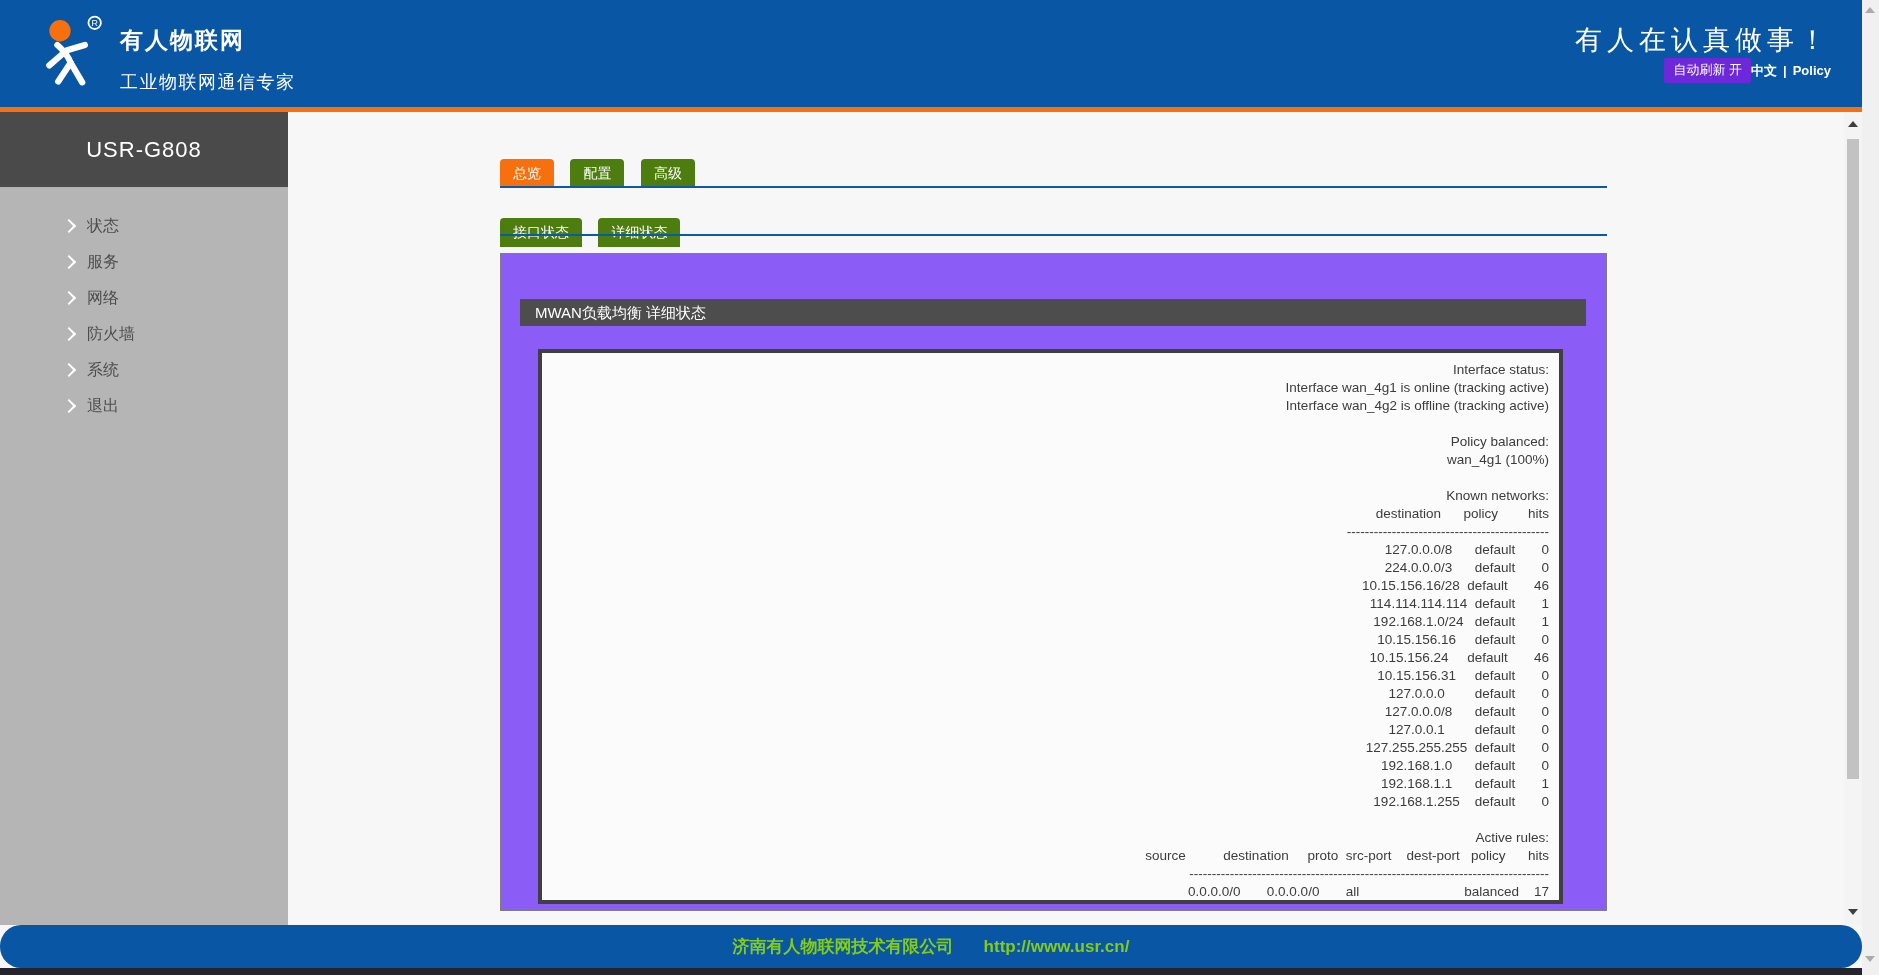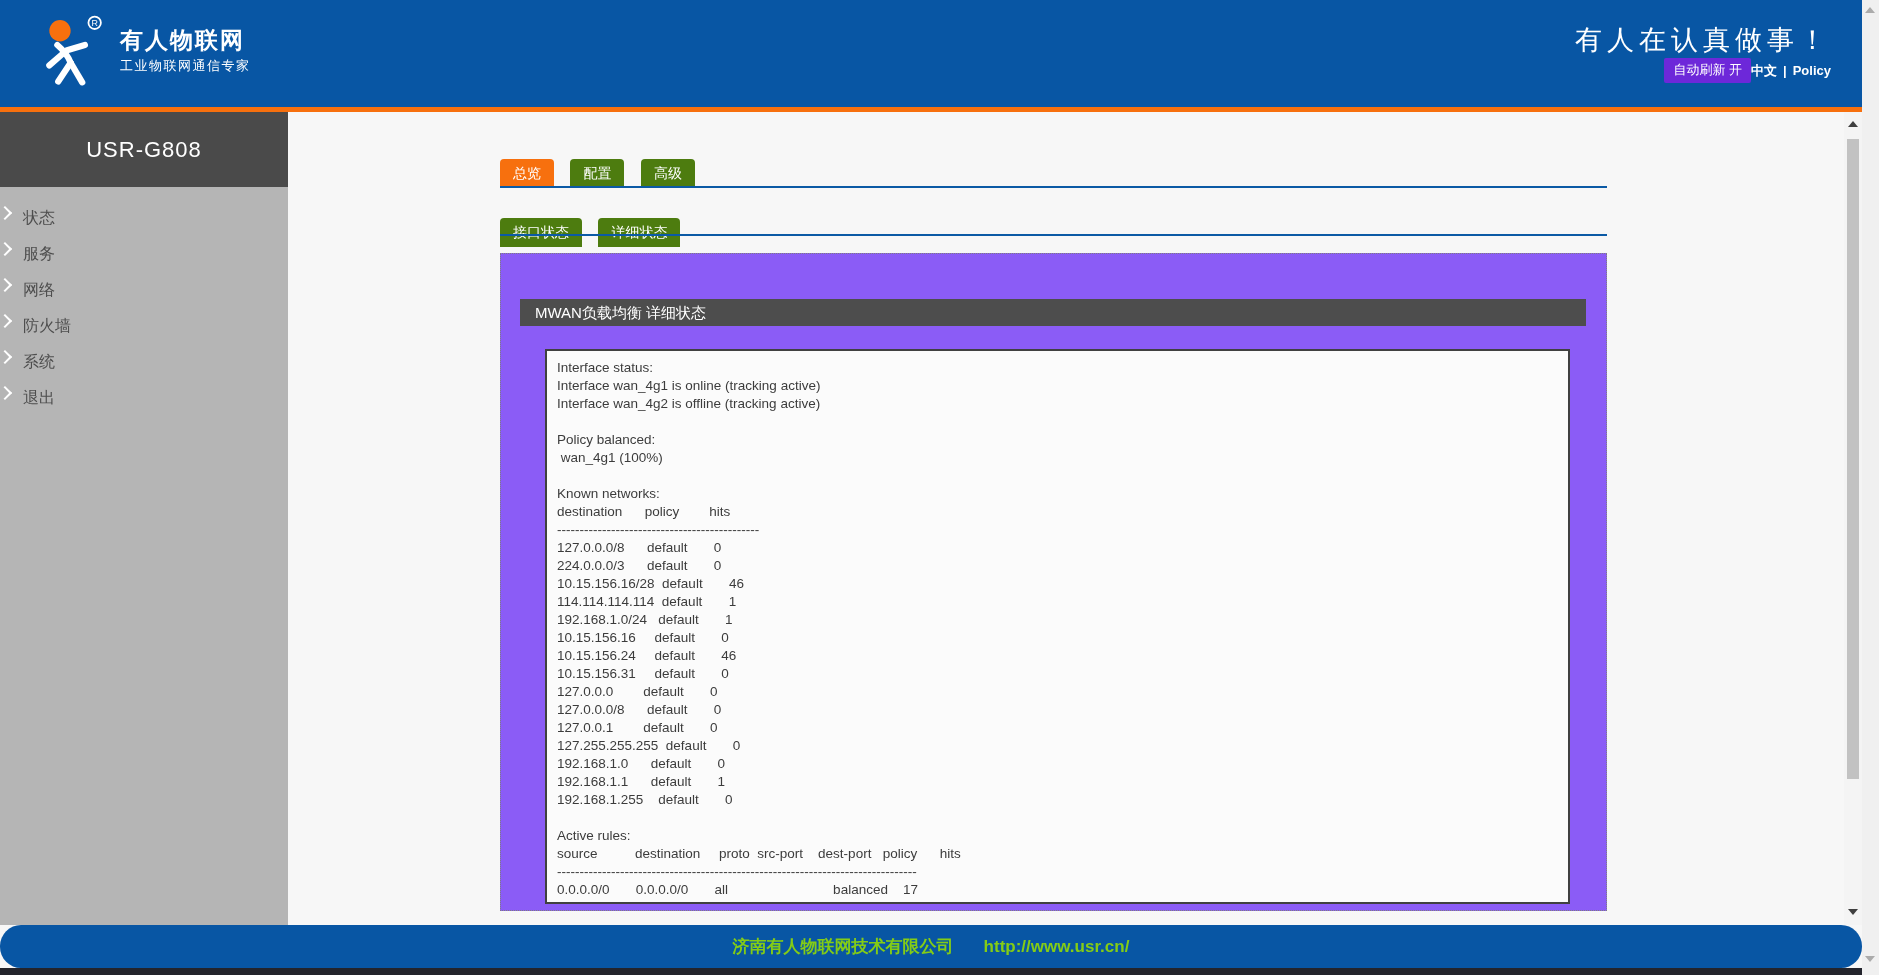--- a/index.html
+++ b/index.html
@@ -10,52 +10,52 @@
   }
   #screen { position:relative; width:1879px; height:975px; background:#F7F7F7; overflow:hidden; }
 
   
   .header { position:absolute; left:0; top:0; width:1862px; height:107px; background:#0856A4; }
   .accent-bar { position:absolute; left:0; top:107px; width:1862px; height:5px; background:#F7700E; }
   .logo-wrap { position:absolute; left:28px; top:13px; display:flex; cursor:pointer; }
   .logo-icon { display:block; width:80px; height:80px; }
   .brand-text { margin-left:12px; padding-top:12px; color:#fff; }
   .brand-title { font-size:23px; font-weight:bold; letter-spacing:2px; }
-  .brand-sub { font-size:13px; margin-top:1px; letter-spacing:1.5px; }
+  .brand-sub { font-size:18px; margin-top:14px; letter-spacing:1.5px; }
   .slogan { position:absolute; right:31px; top:22px; color:#fff; font-size:27px; font-weight:500; letter-spacing:5px; white-space:nowrap; }
   .header-controls { position:absolute; right:31px; top:58px; display:flex; align-items:center; color:#fff; font-size:13px; }
   .refresh-btn { background:#6d28d9; padding:3px 9px 4px; border-radius:2px; cursor:pointer; margin-right:0; }
   .lang { font-weight:bold; cursor:pointer; }
   .lang-sep { margin:0 6px; font-weight:bold; }
 
   
   .sidebar { position:absolute; left:0; top:112px; width:288px; height:813px; background:#B5B5B5; }
   .side-head { height:75px; background:#4A4A4A; color:#fff; text-align:center; line-height:75px; font-size:22px; letter-spacing:1px; }
   .nav { padding-top:21px; }
-  .nav-item { height:36px; display:flex; cursor:pointer; color:#4E4E4E; font-size:16px; }
+  .nav-item { height:36px; display:flex; align-items:center; padding-left:64px; cursor:pointer; color:#4E4E4E; font-size:16px; }
   .chev { width:8px; height:8px; border-top:2px solid #fff; border-right:2px solid #fff; transform:rotate(45deg); margin-right:13px; flex:none; }
 
   
   .tab-row { position:absolute; left:500px; height:29px; white-space:nowrap; }
   .tab-row.r1 { top:159px; }
   .tab-row.r2 { top:218px; }
   .tab { display:inline-block; height:29px; line-height:29px; padding:0 13px; margin-right:12px;
          background:#4d7c0f; color:#fff; font-size:14px; border-radius:4px 4px 0 0; cursor:pointer; vertical-align:top; }
   .tab.active { background:#F7700E;text-align:center; }
   .tab-underline { position:absolute; left:500px; width:1107px; height:2px; background:#0B5AA5; }
   .tab-underline.u1 { top:186px; }
   .tab-underline.u2 { top:234px; }
 
   
   .panel { position:absolute; left:500px; top:253px; width:1107px; height:658px; box-sizing:border-box;
            background:#8b5cf6; border:1px dotted #7F7F7F; }
   .panel-title { position:absolute; left:19px; top:45px; width:1066px; height:27px; box-sizing:border-box;
                  background:#4D4D4D; color:#fff; font-size:15px; line-height:27px; padding-left:15px; }
-  .status-box { position:absolute; left:44px; top:95px; width:1025px; height:555px; box-sizing:border-box;
-                background:#FBFBFB; border:2px solid #404040; overflow:hidden; }
+  .status-box { position:absolute; left:37px; top:95px; width:1025px; height:555px; box-sizing:border-box;
+                background:#FBFBFB; border:4px solid #404040; overflow:hidden;text-align:right; }
   .status-pre { margin:0; padding:8px 10px;
                 font-family:"Liberation Sans","DejaVu Sans",sans-serif;
                 font-size:13.5px; line-height:18px; color:#3C3C3C; white-space:pre; }
 
   
   .footer { position:absolute; left:0; top:925px; width:1862px; height:43px; background:#0856A4;
             color:#84cc16; display:flex; align-items:center; justify-content:center;
             font-size:17px; font-weight:bold;border-radius:21px; }
   .footer-gap { width:30px; }
   .footer-url { cursor:pointer; }

